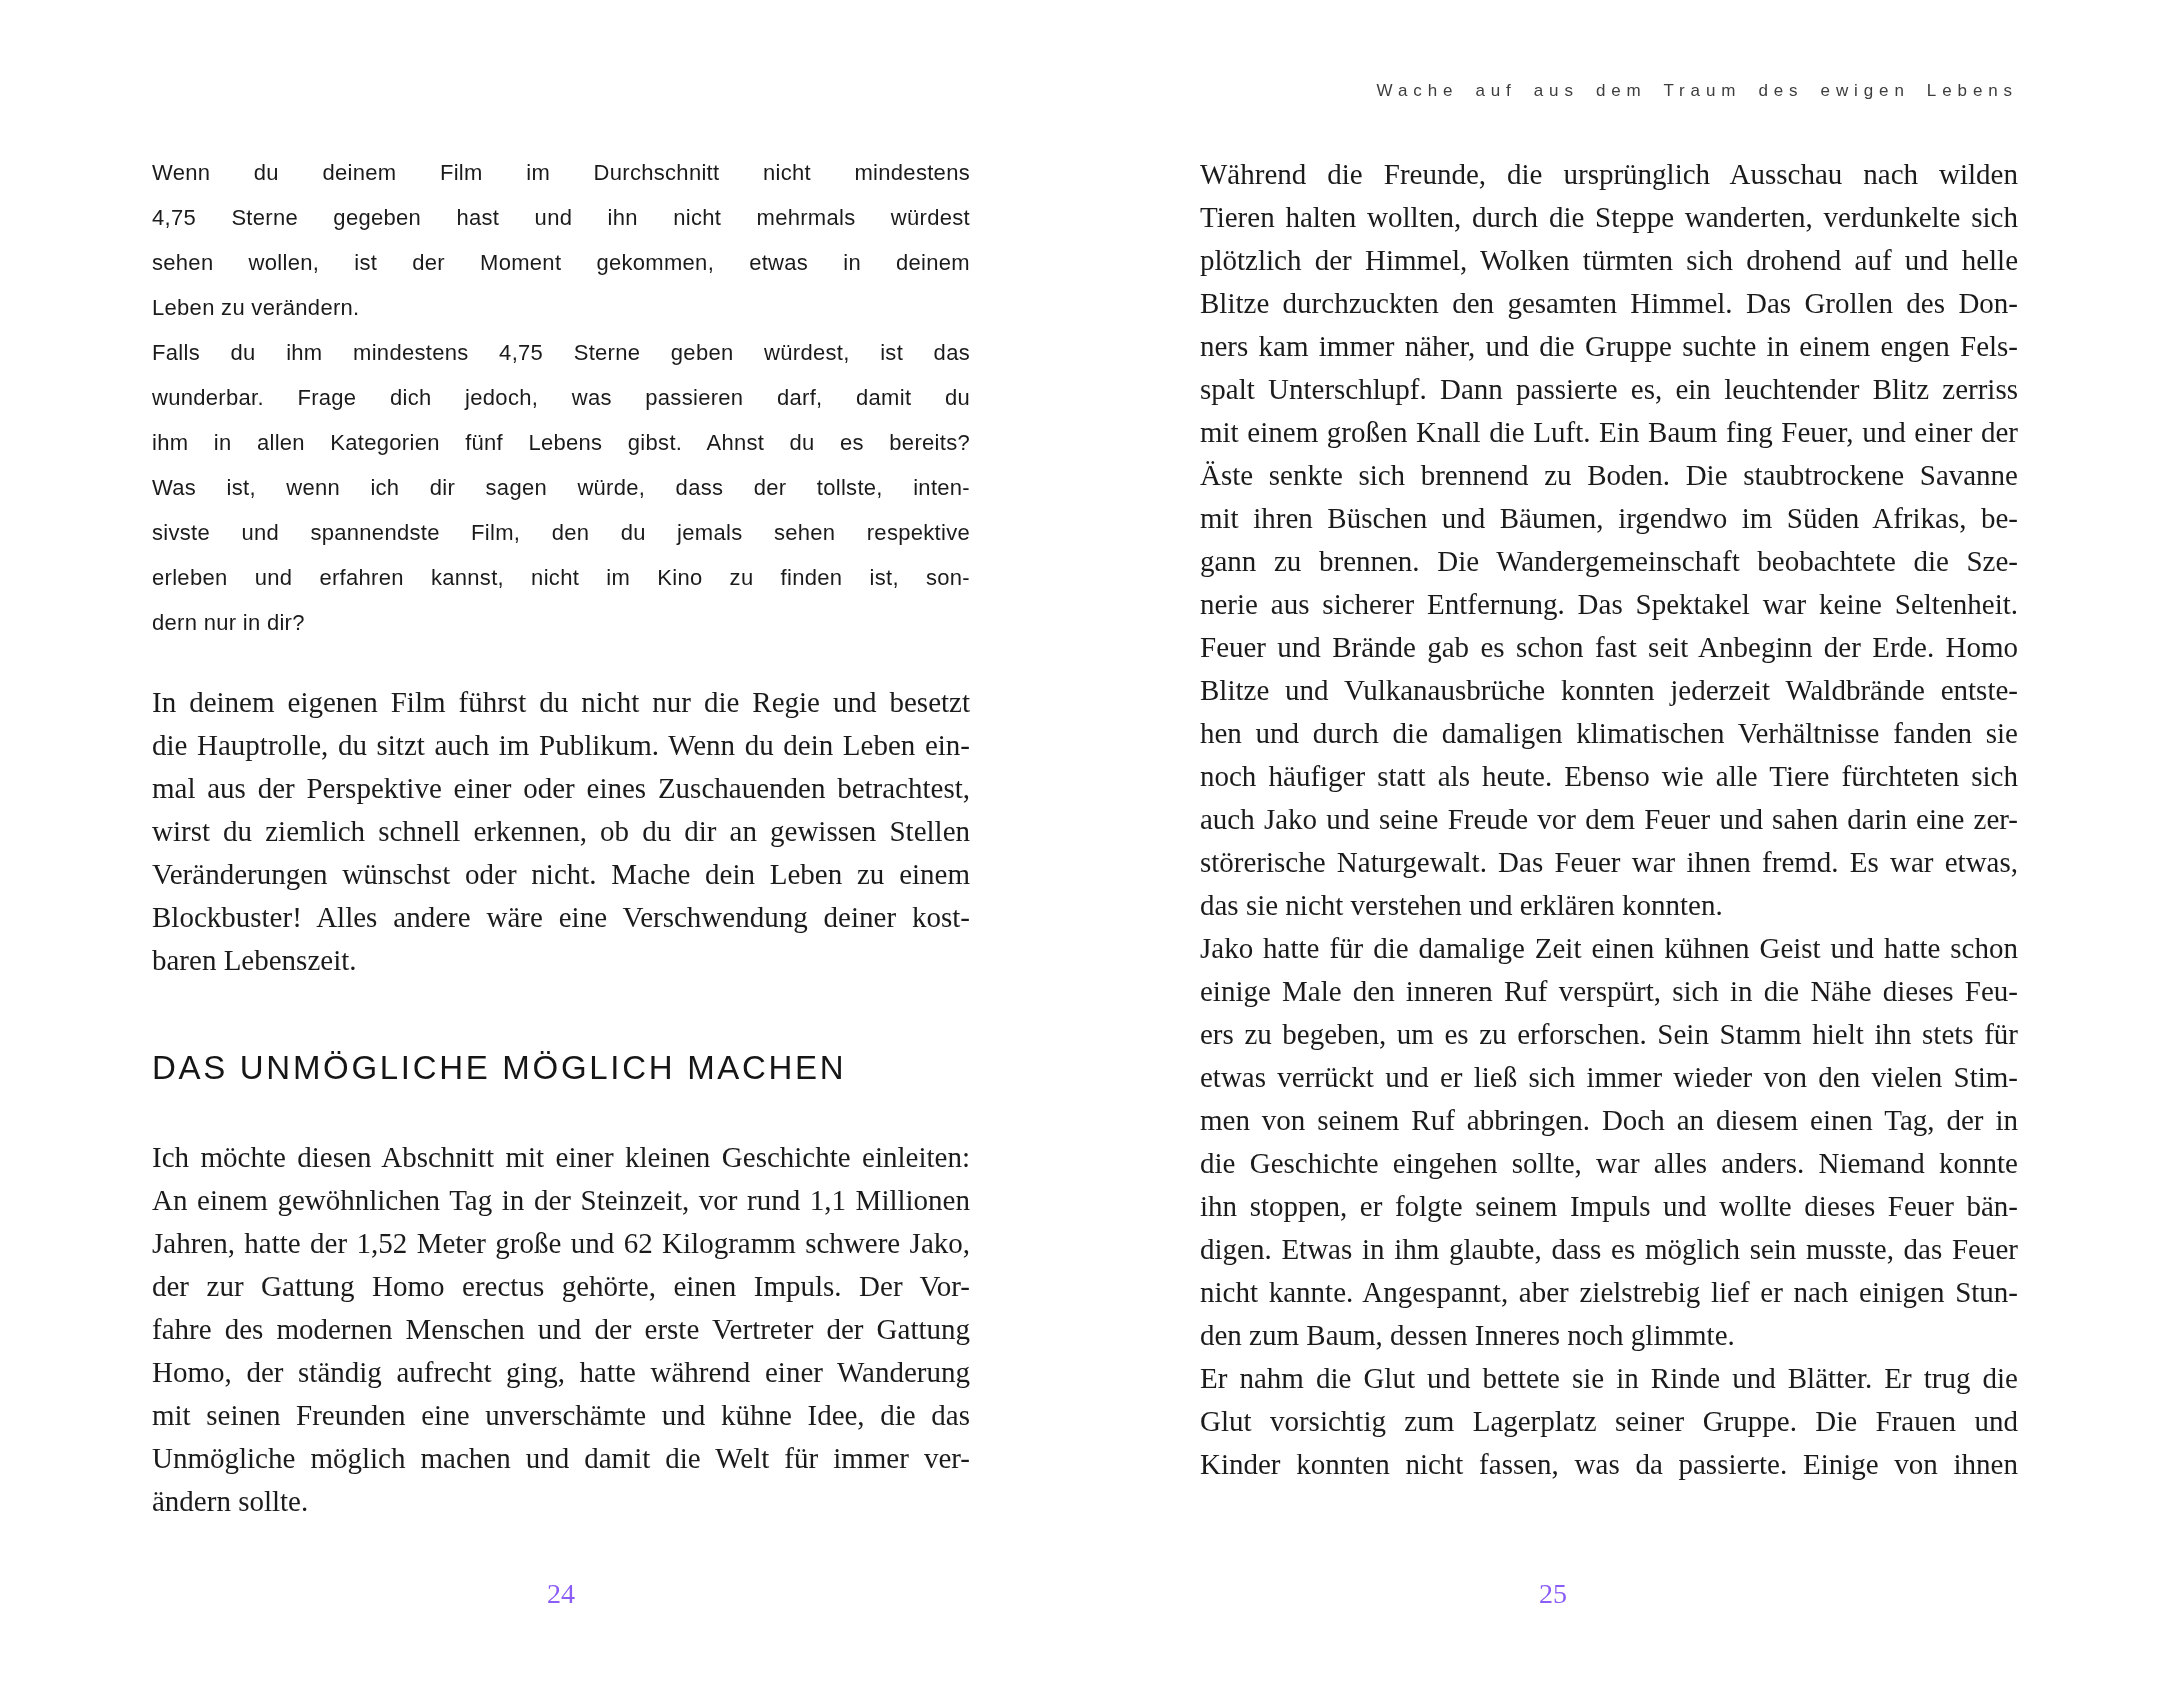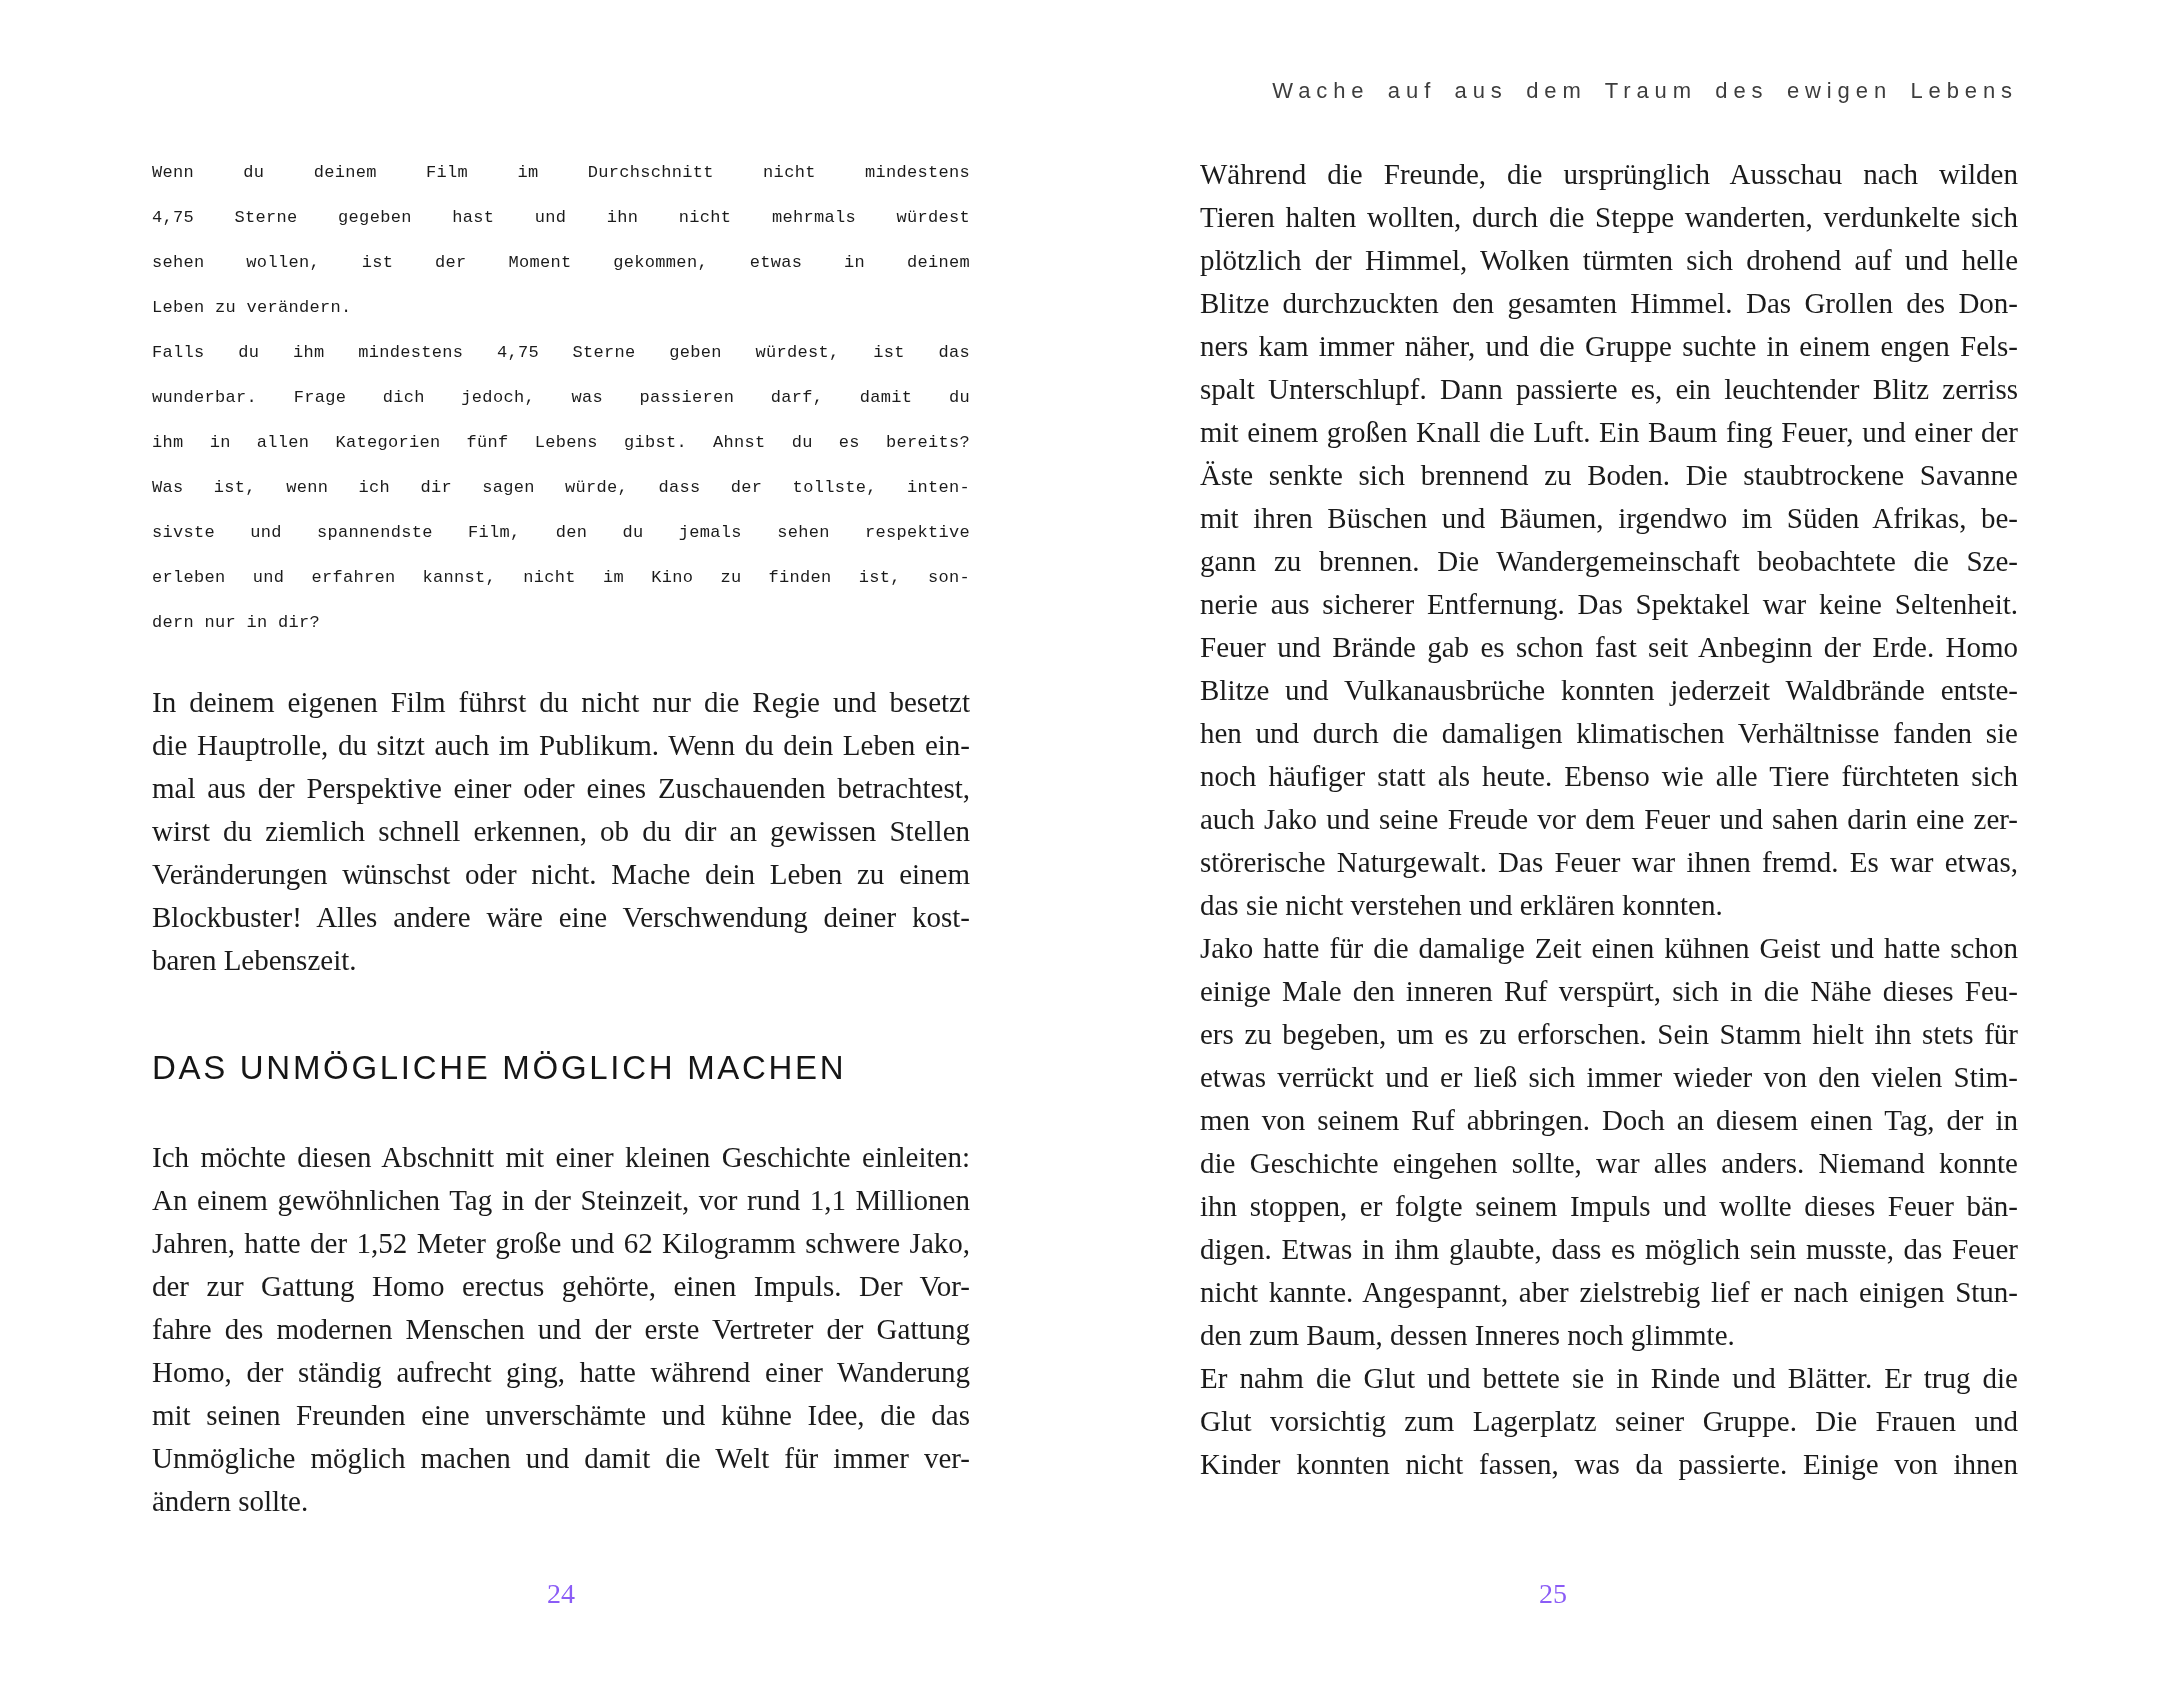--- a/index.html
+++ b/index.html
@@ -12,22 +12,22 @@
   .col-right{left:1200px;top:153px;}
   .line{
     text-align:justify;
     text-align-last:justify;
     -moz-text-align-last:justify;
     overflow:hidden;
     color:#1b1b1b;
   }
   .line.para-end{text-align-last:left;-moz-text-align-last:left;}
   .sans .line{
-    font-family:Liberation Mono, monospace;
-    font-size:17px;line-height:45px;height:45px;
+    font-family:Liberation Sans, sans-serif;
+    font-size:22px;line-height:45px;height:45px;
     letter-spacing:0.3px;
   }
   .serif .line{
     font-family:"Liberation Serif",serif;
     font-size:29px;line-height:43px;height:43px;
   }
   .block-p1{margin-top:36px;}
   .heading{
     margin:64px 0 0 0;
     font-family:"Liberation Sans",sans-serif;
@@ -35,21 +35,21 @@
     font-size:33px;line-height:43px;
     letter-spacing:2.7px;
     color:#161616;
     white-space:nowrap;
   }
   .block-p2{margin-top:47px;}
   .running-header{
     position:absolute;left:1200px;top:78px;width:818px;
     text-align:right;
     font-family:"Liberation Sans",sans-serif;
-    font-size:22px;line-height:25.5px;
+    font-size:17px;line-height:25.5px;
     letter-spacing:5.9px;word-spacing:6.4px;
     color:#3d3d3d;
     white-space:nowrap;
   }
   .page-number{
     position:absolute;top:1578px;width:818px;text-align:center;
     font-family:Liberation Serif, serif;
     font-size:28px;color:#8b5cf6;
   }
   .pn-left{left:152px;}

